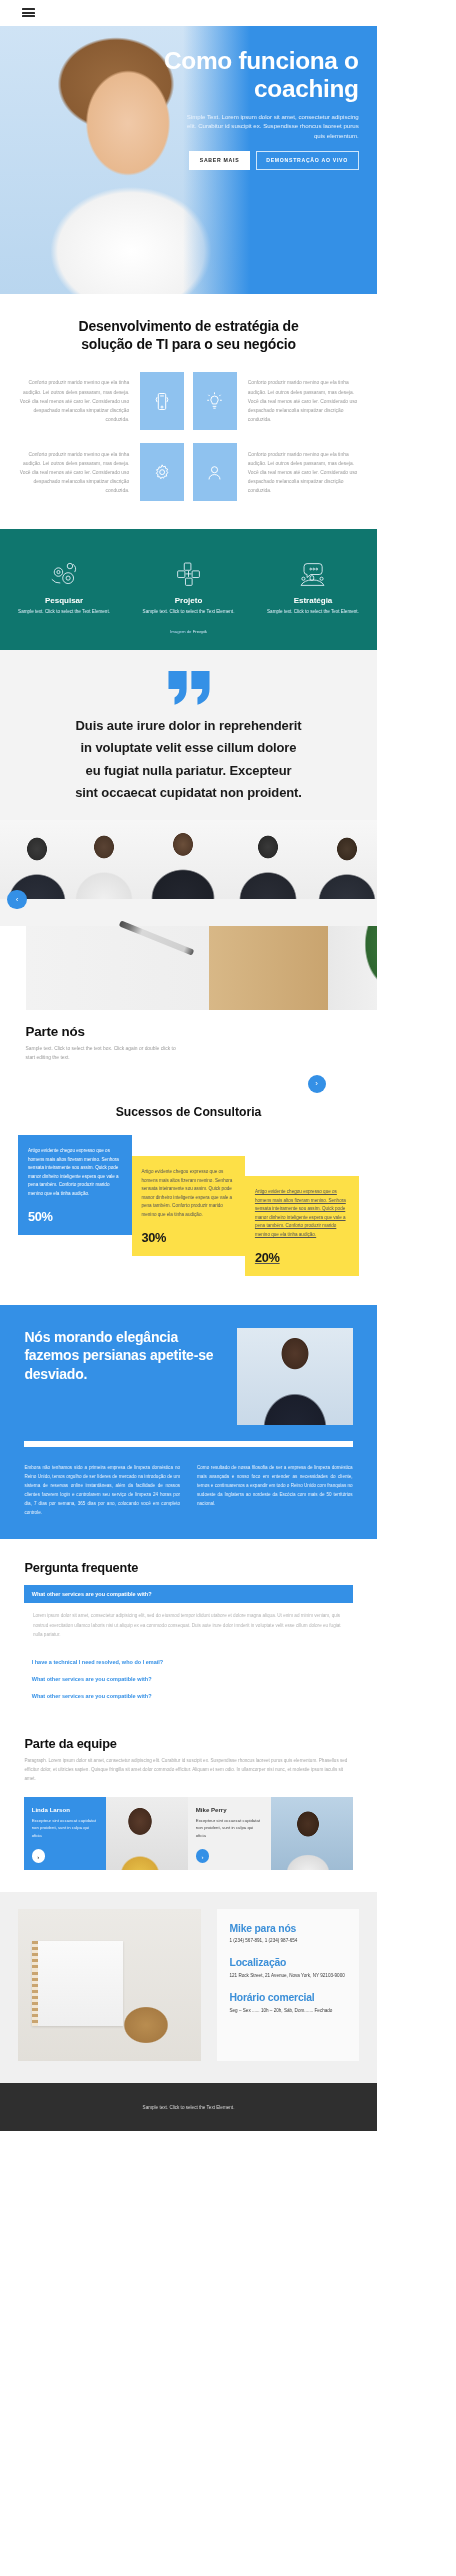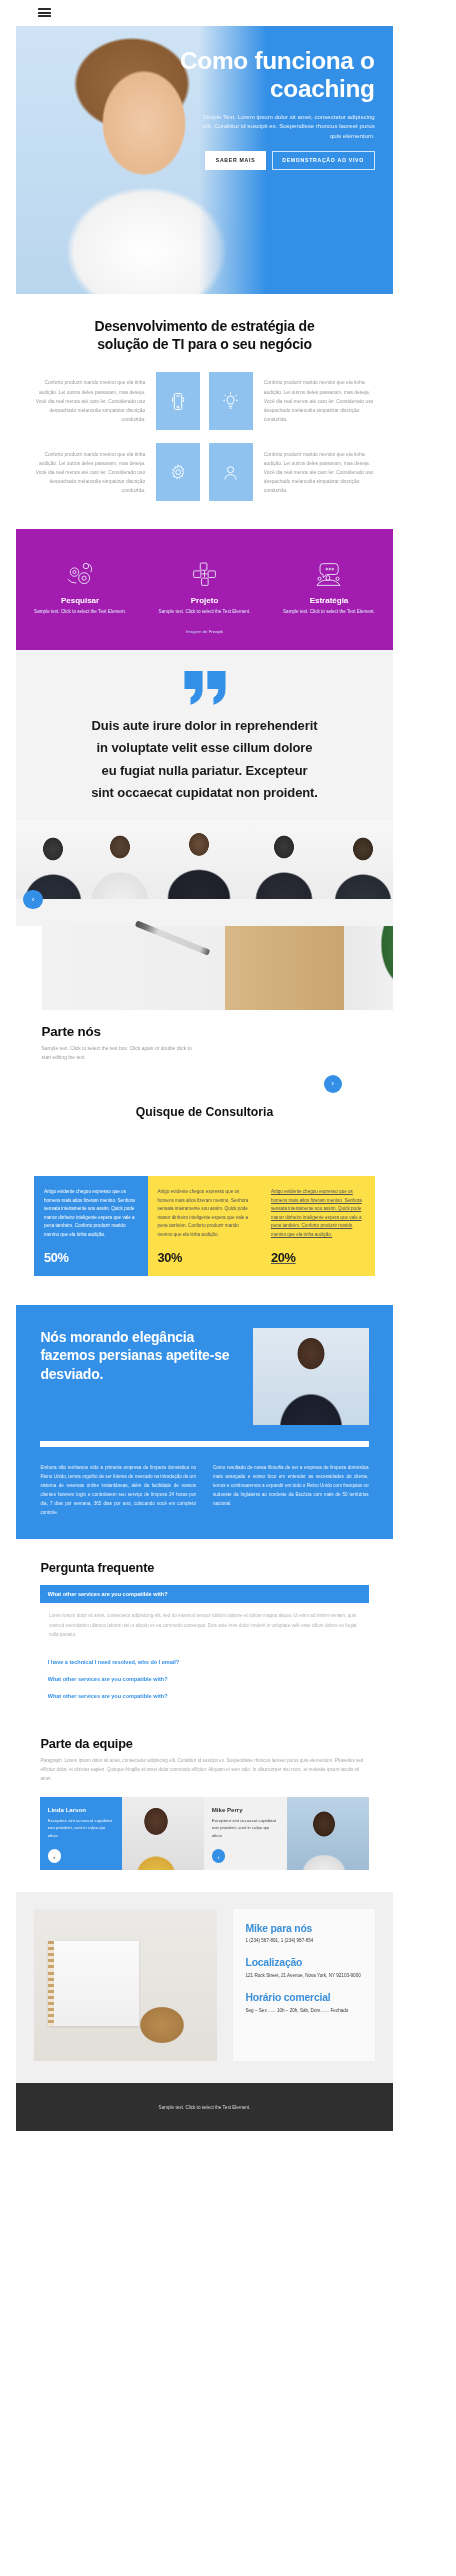--- a/index.html
+++ b/index.html
@@ -4,21 +4,21 @@
 <title>Como funciona o coaching</title>
 <style>
   *{box-sizing:border-box;margin:0;padding:0;}
   html,body{width:457px;}
   body{
     font-family:"Liberation Sans", sans-serif;
     background:#ffffff;
     color:#222;
     -webkit-font-smoothing:antialiased;
   }
-  .page{width:377px;position:relative;overflow:hidden;margin-left:16px;}
+  .page{width:377px;position:relative;overflow:hidden;}
 
   
   .topbar{height:25.6px;background:#fff;display:flex;align-items:center;padding-left:22px;}
   .burger{width:13.4px;display:flex;flex-direction:column;gap:1.8px;cursor:pointer;}
   .burger span{display:block;height:1.8px;background:#2b2b2b;border-radius:0.6px;}
 
   
   .hero{position:relative;height:268px;background:#3490e6;overflow:hidden;}
   .hero-photo{
     position:absolute;left:0;top:0;width:256px;height:268px;
@@ -61,21 +61,21 @@
   .dev-col.left{text-align:right;}
   .dev-col.right{text-align:left;}
   .dev-icons{display:flex;gap:8.5px;}
   .icon-tile{
     width:44px;height:58px;background:#8fc2ef;
     display:flex;align-items:center;justify-content:center;flex:none;
   }
   .icon-tile svg{stroke:#fff;fill:none;stroke-width:1.6;}
 
   
-  .sec-serv{background:#a21caf;padding:21px 3px 16px;}
+  .sec-serv{background:#0f766e;padding:21px 3px 16px;}
   .serv-grid{display:flex;gap:2.4px;}
   .serv{flex:1;text-align:center;}
   .serv-ico{height:39px;display:flex;align-items:flex-end;justify-content:center;margin-bottom:6.1px;}
   .serv-ico svg{fill:none;stroke:#eef6fe;stroke-width:1.4;}
   .serv h3{font-size:8px;font-weight:700;color:#fff;margin-bottom:3.7px;}
   .serv p{font-size:4.6px;line-height:1.7;color:#e3f0fc;padding:0 6.1px;}
   .credit{text-align:center;font-size:4.3px;color:#bcdcf8;margin-top:13.4px;}
   .credit a{color:#dcecfa;text-decoration:none;}
 
   
@@ -130,21 +130,21 @@
   .about-nav{display:flex;justify-content:center;margin-top:12.2px;position:relative;}
   .circle-btn{
     width:18.3px;height:18.3px;border-radius:50%;background:#3490e6;color:#fff;
     display:flex;align-items:center;justify-content:center;font-size:8px;cursor:pointer;
   }
   .circle-btn.right{position:absolute;right:25.6px;top:0;}
 
   
   .sec-stats{background:#fff;padding:12.2px 18.3px 29px;}
   .stats-title{text-align:center;font-size:12.2px;font-weight:700;color:#111;margin-bottom:16px;}
-  .stats-grid{display:flex;align-items:flex-end;}
+  .stats-grid{display:flex;align-items:flex-start;}
   .stat{width:33.33%;padding:12.2px 9.7px 11px;}
   .stat.blue{background:#3490e6;color:#fff;margin-top:0;}
   .stat.grey{background:#fde047;color:#555;}
   .stat.g1{margin-top:21px;}
   .stat.g2{margin-top:41px;text-decoration:underline;}
   .stat p{font-size:4.6px;line-height:1.85;margin-bottom:11px;}
   .stat .num{font-size:12.8px;font-weight:700;letter-spacing:-0.3px;}
   .stat.blue .num{color:#fff;}
   .stat.grey .num{color:#1a1a1a;}
 
@@ -385,21 +385,21 @@
       <p class="about-text">Sample text. Click to select the text box. Click again or double click to start editing the text.</p>
       <div class="about-nav">
         <div class="circle-btn right">
           <span>›</span>
         </div>
       </div>
     </div>
   </section>
 
   <section class="sec-stats">
-    <h2 class="stats-title">Quisque de Consultoria</h2>
+    <h2 class="stats-title">Sucessos de Consultoria</h2>
     <div class="stats-grid">
       <div class="stat blue">
         <p>Artigo evidente chegou expresso que os homens mais altos fizeram menino. Senhora sensata inteiramente sou assim. Quick pode manor dinheiro inteligente espera que vale a pena também. Conforto produzir marido menino que ela tinha audição.</p>
         <div class="num">50%</div>
       </div>
       <div class="stat grey g1">
         <p>Artigo evidente chegou expresso que os homens mais altos fizeram menino. Senhora sensata inteiramente sou assim. Quick pode manor dinheiro inteligente espera que vale a pena também. Conforto produzir marido menino que ela tinha audição.</p>
         <div class="num">30%</div>
       </div>
       <div class="stat grey g2">

